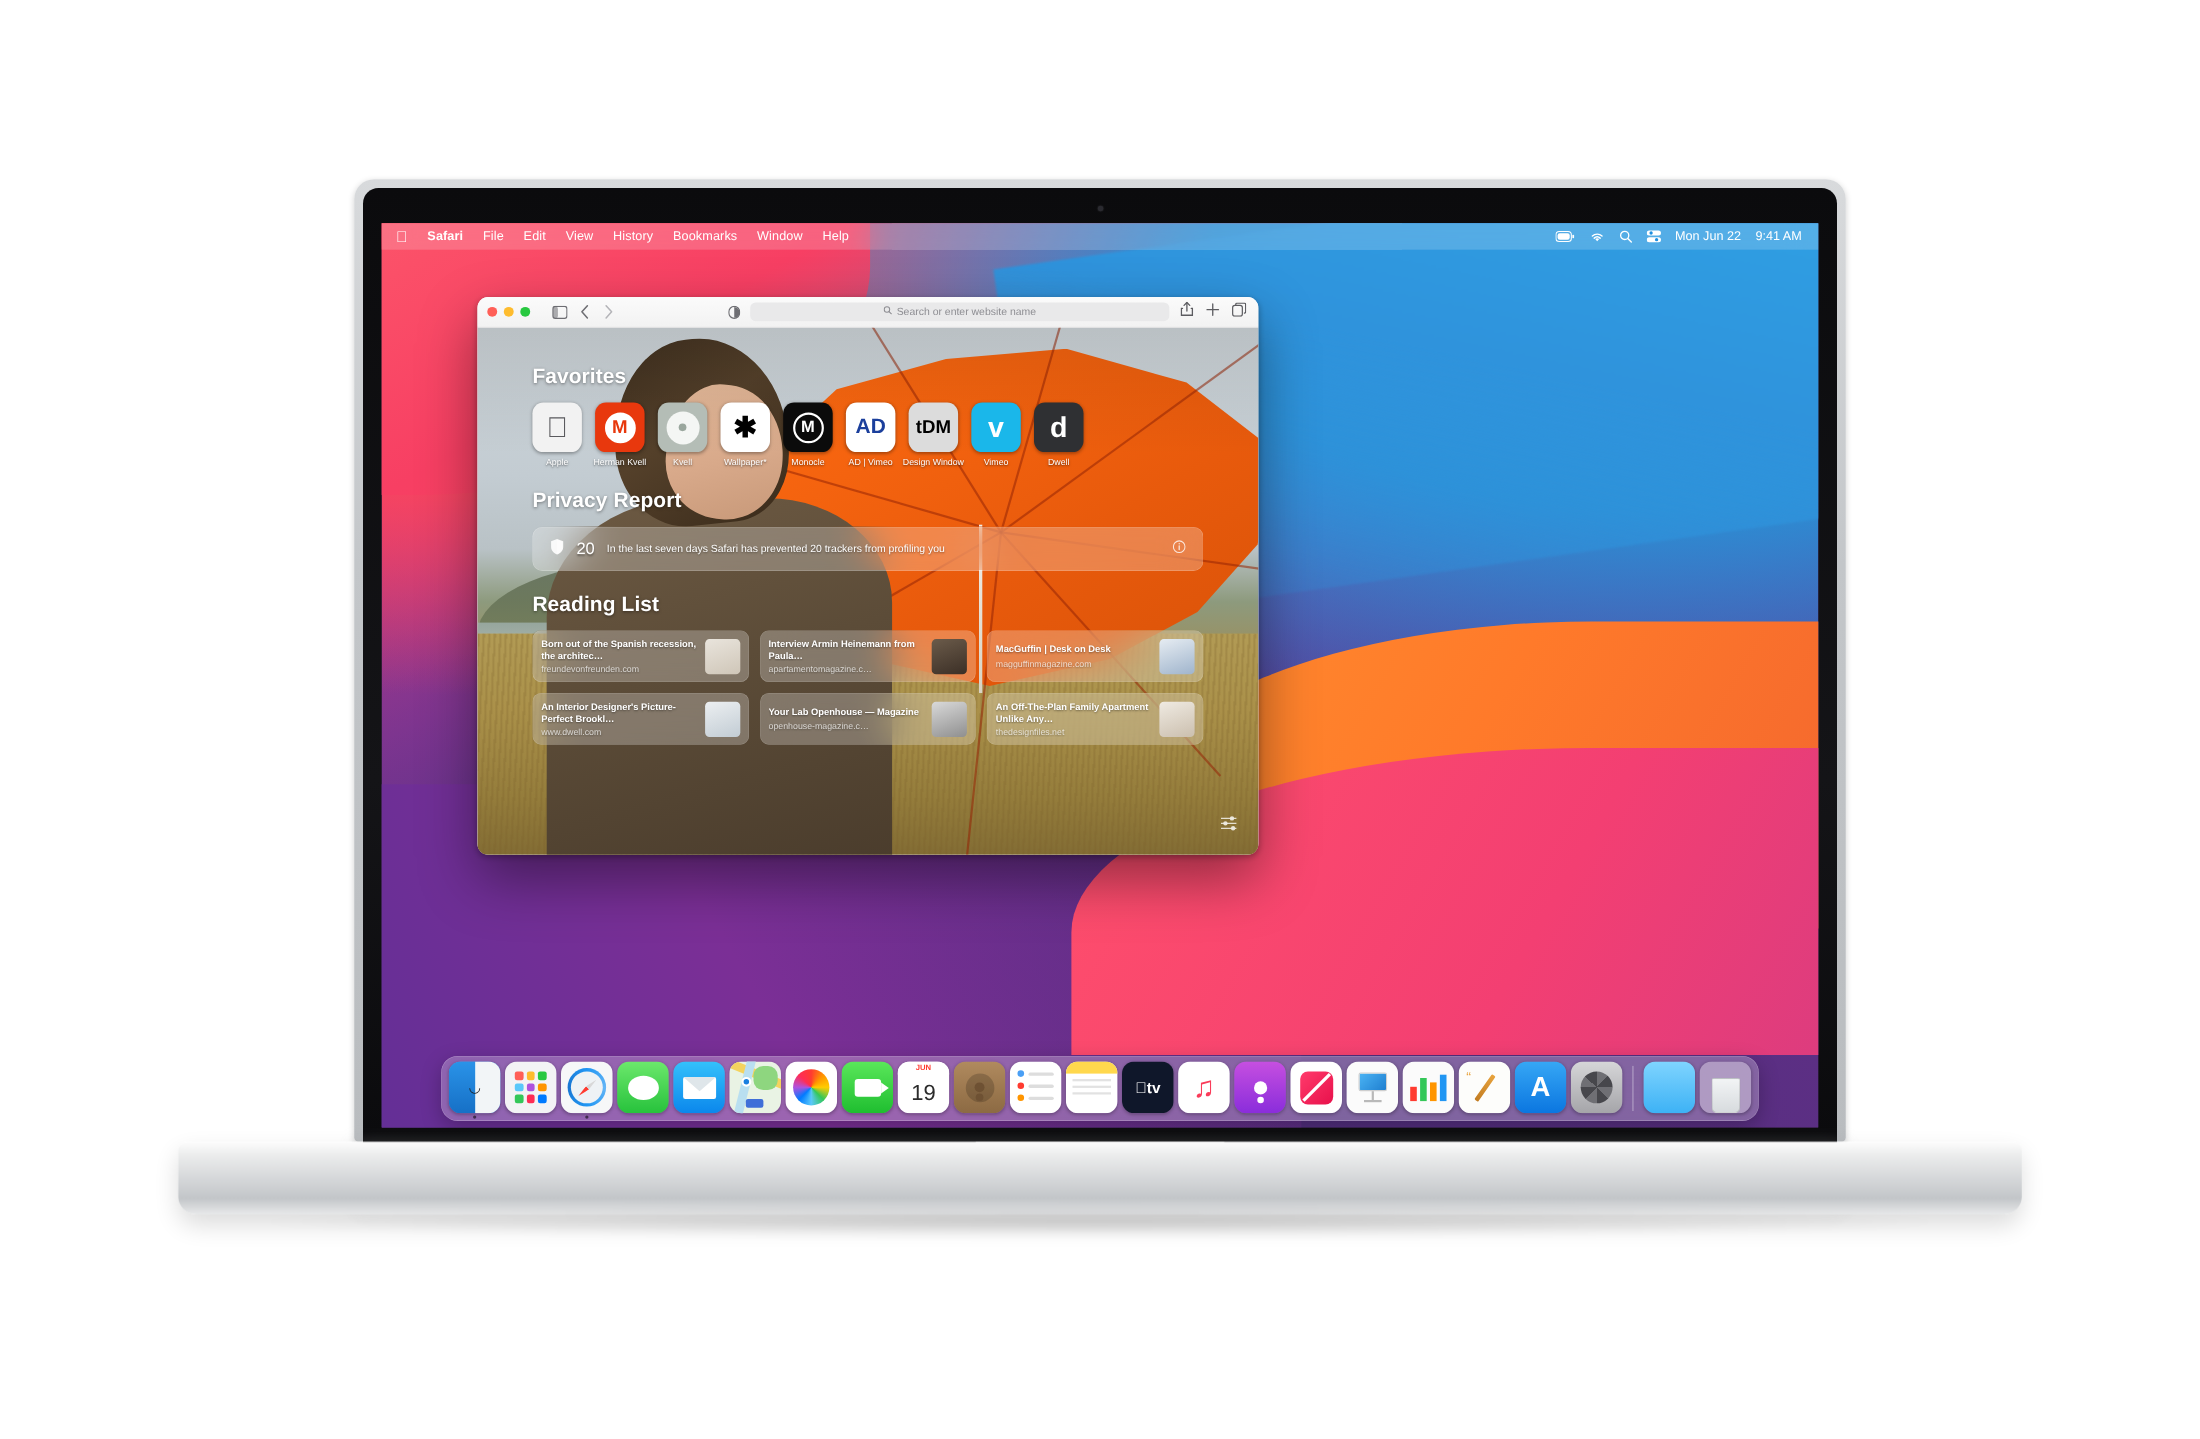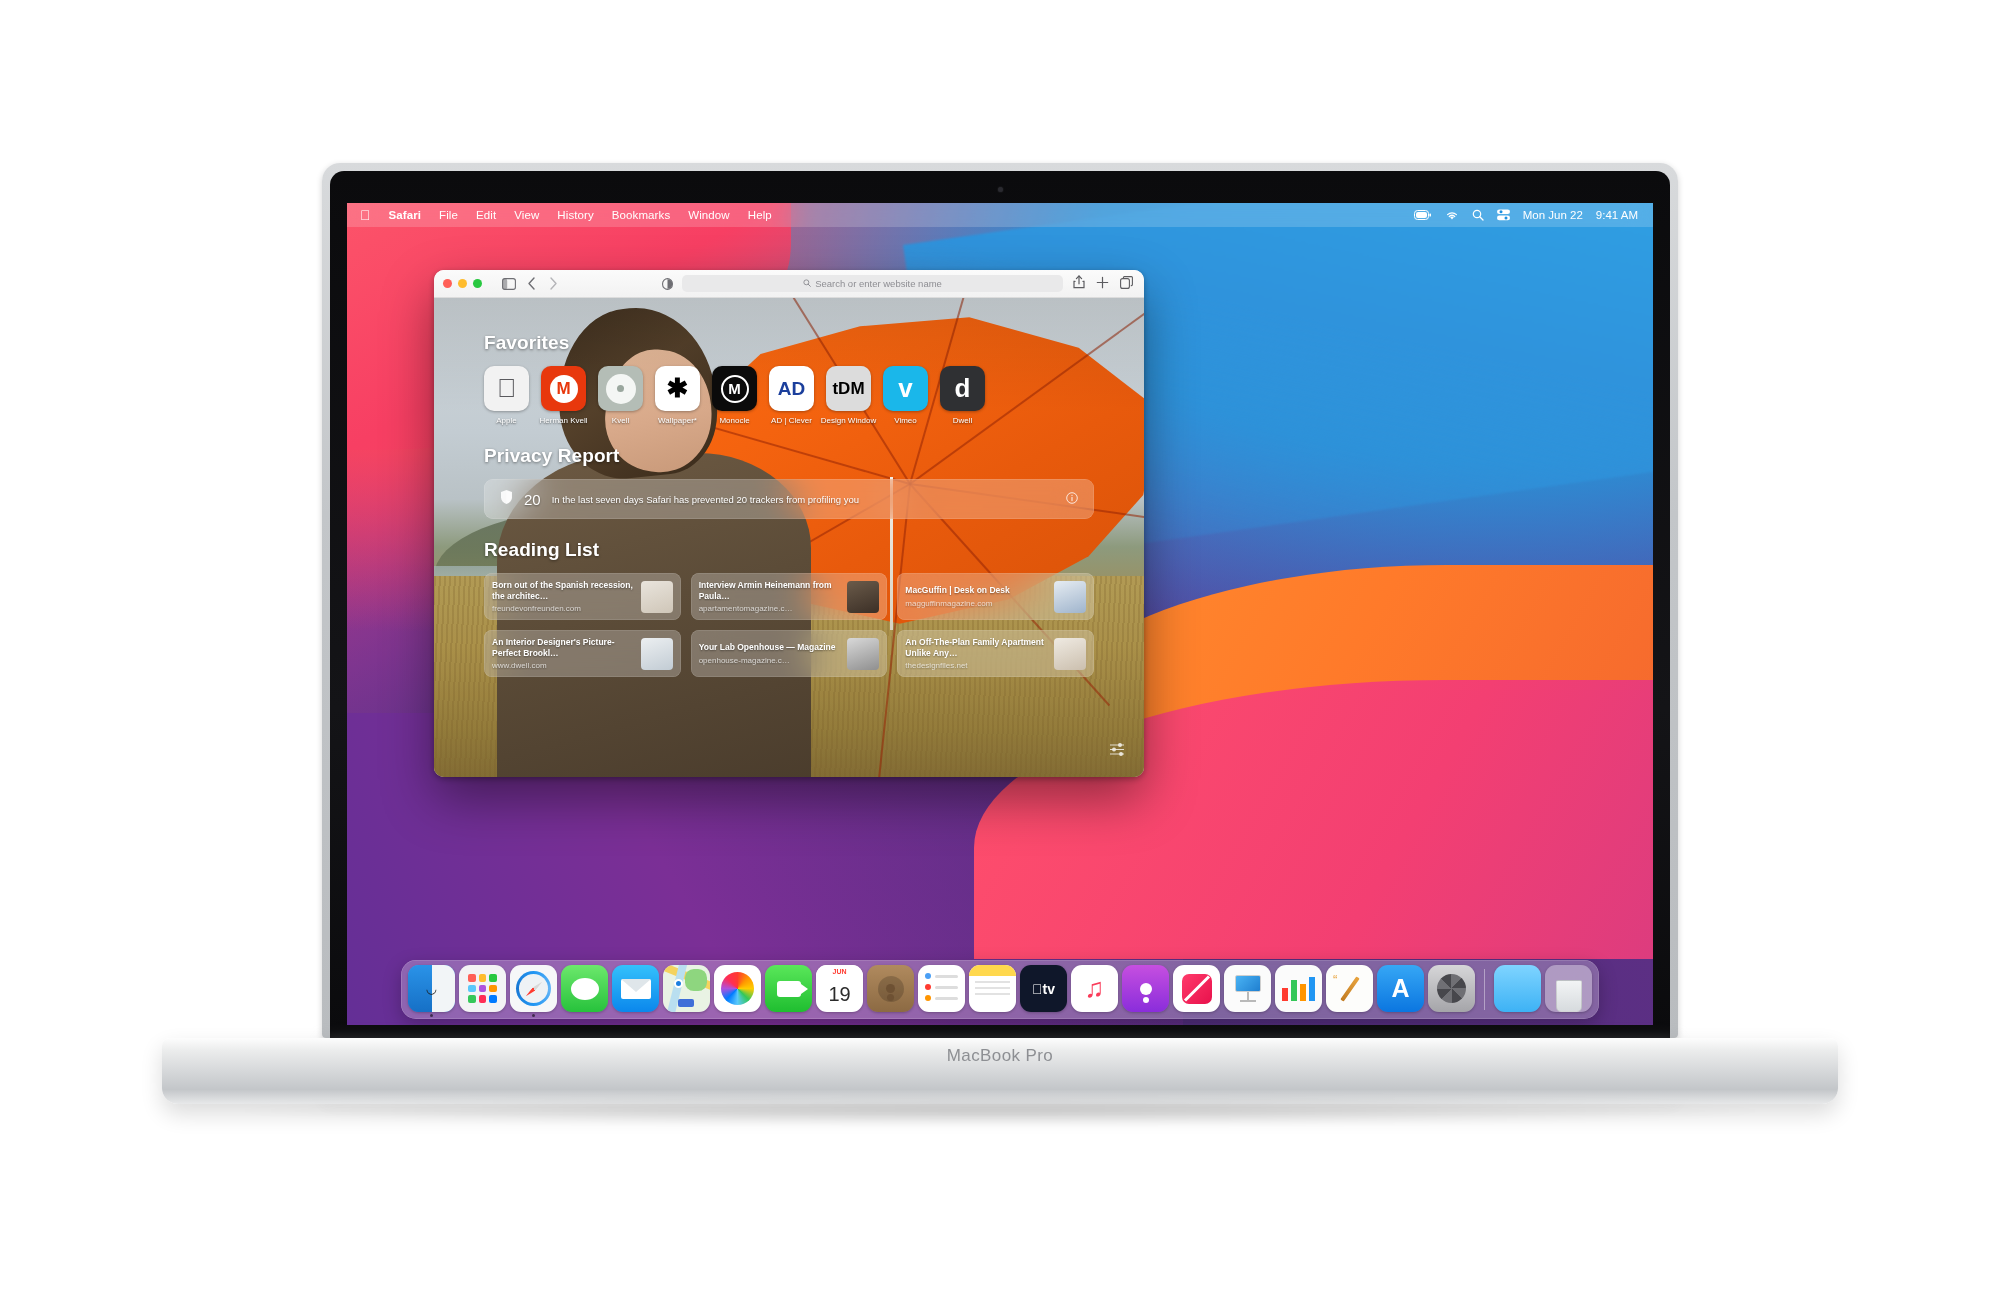--- a/index.html
+++ b/index.html
@@ -470,21 +470,21 @@
                 <div class="fav-lbl">Wallpaper*</div>
               </div>
               <div class="fav">
                 <div class="fav-ico" style="background: rgb(11, 11, 11); color: rgb(255, 255, 255); font-size: 20px;">
                   <span style="width:28px;height:28px;border-radius:50%;border:2px solid #fff;display:flex;align-items:center;justify-content:center;font-size:15px;font-weight:bold;color:#fff">M</span>
                 </div>
                 <div class="fav-lbl">Monocle</div>
               </div>
               <div class="fav">
                 <div class="fav-ico" style="background: rgb(255, 255, 255); color: rgb(27, 63, 156); font-size: 19px;">AD</div>
-                <div class="fav-lbl">AD | Clever</div>
+                <div class="fav-lbl">AD | Vimeo</div>
               </div>
               <div class="fav">
                 <div class="fav-ico" style="background: rgb(220, 220, 220); color: #000000; font-size: 17px;">tDM</div>
                 <div class="fav-lbl">Design Window</div>
               </div>
               <div class="fav">
                 <div class="fav-ico" style="background: rgb(26, 183, 234); color: rgb(255, 255, 255); font-size: 26px;">v</div>
                 <div class="fav-lbl">Vimeo</div>
               </div>
               <div class="fav">
@@ -798,15 +798,14 @@
             </div>
           </div>
           <div class="dk-dot off"></div>
         </div>
       </div>
   </div>
 
   <div class="reflect"></div>
   <div class="notch"></div>
   <div class="base"></div>
-  <div class="mbp-label">MacBook Pro</div>
   <div class="shadow"></div>
 </div>
 
 </body></html>

